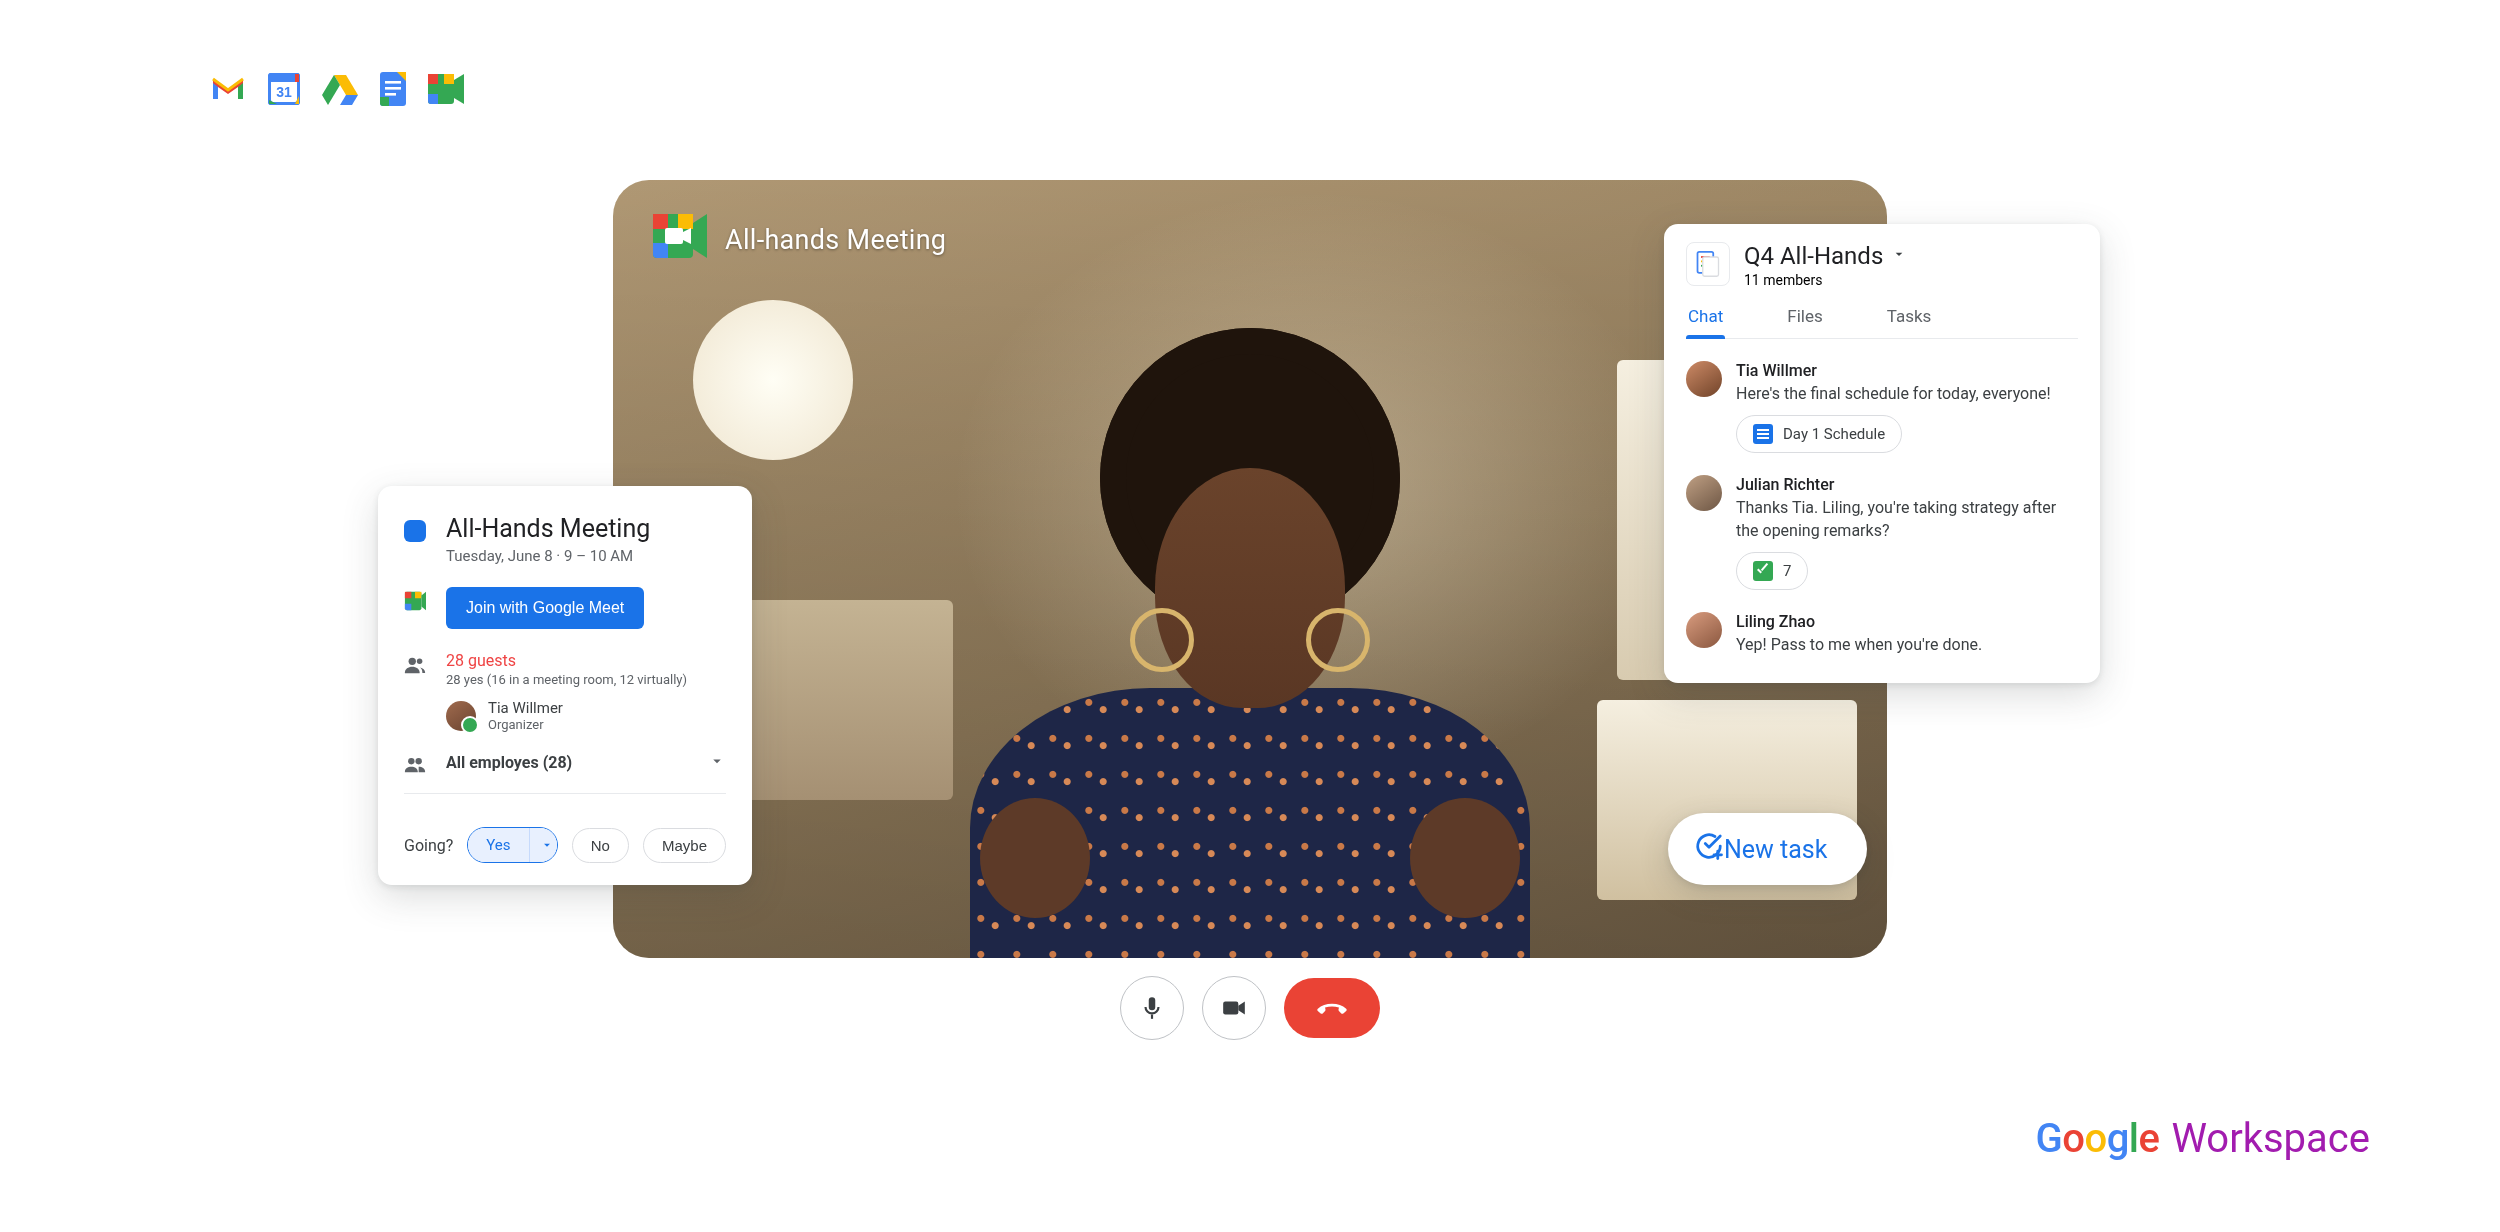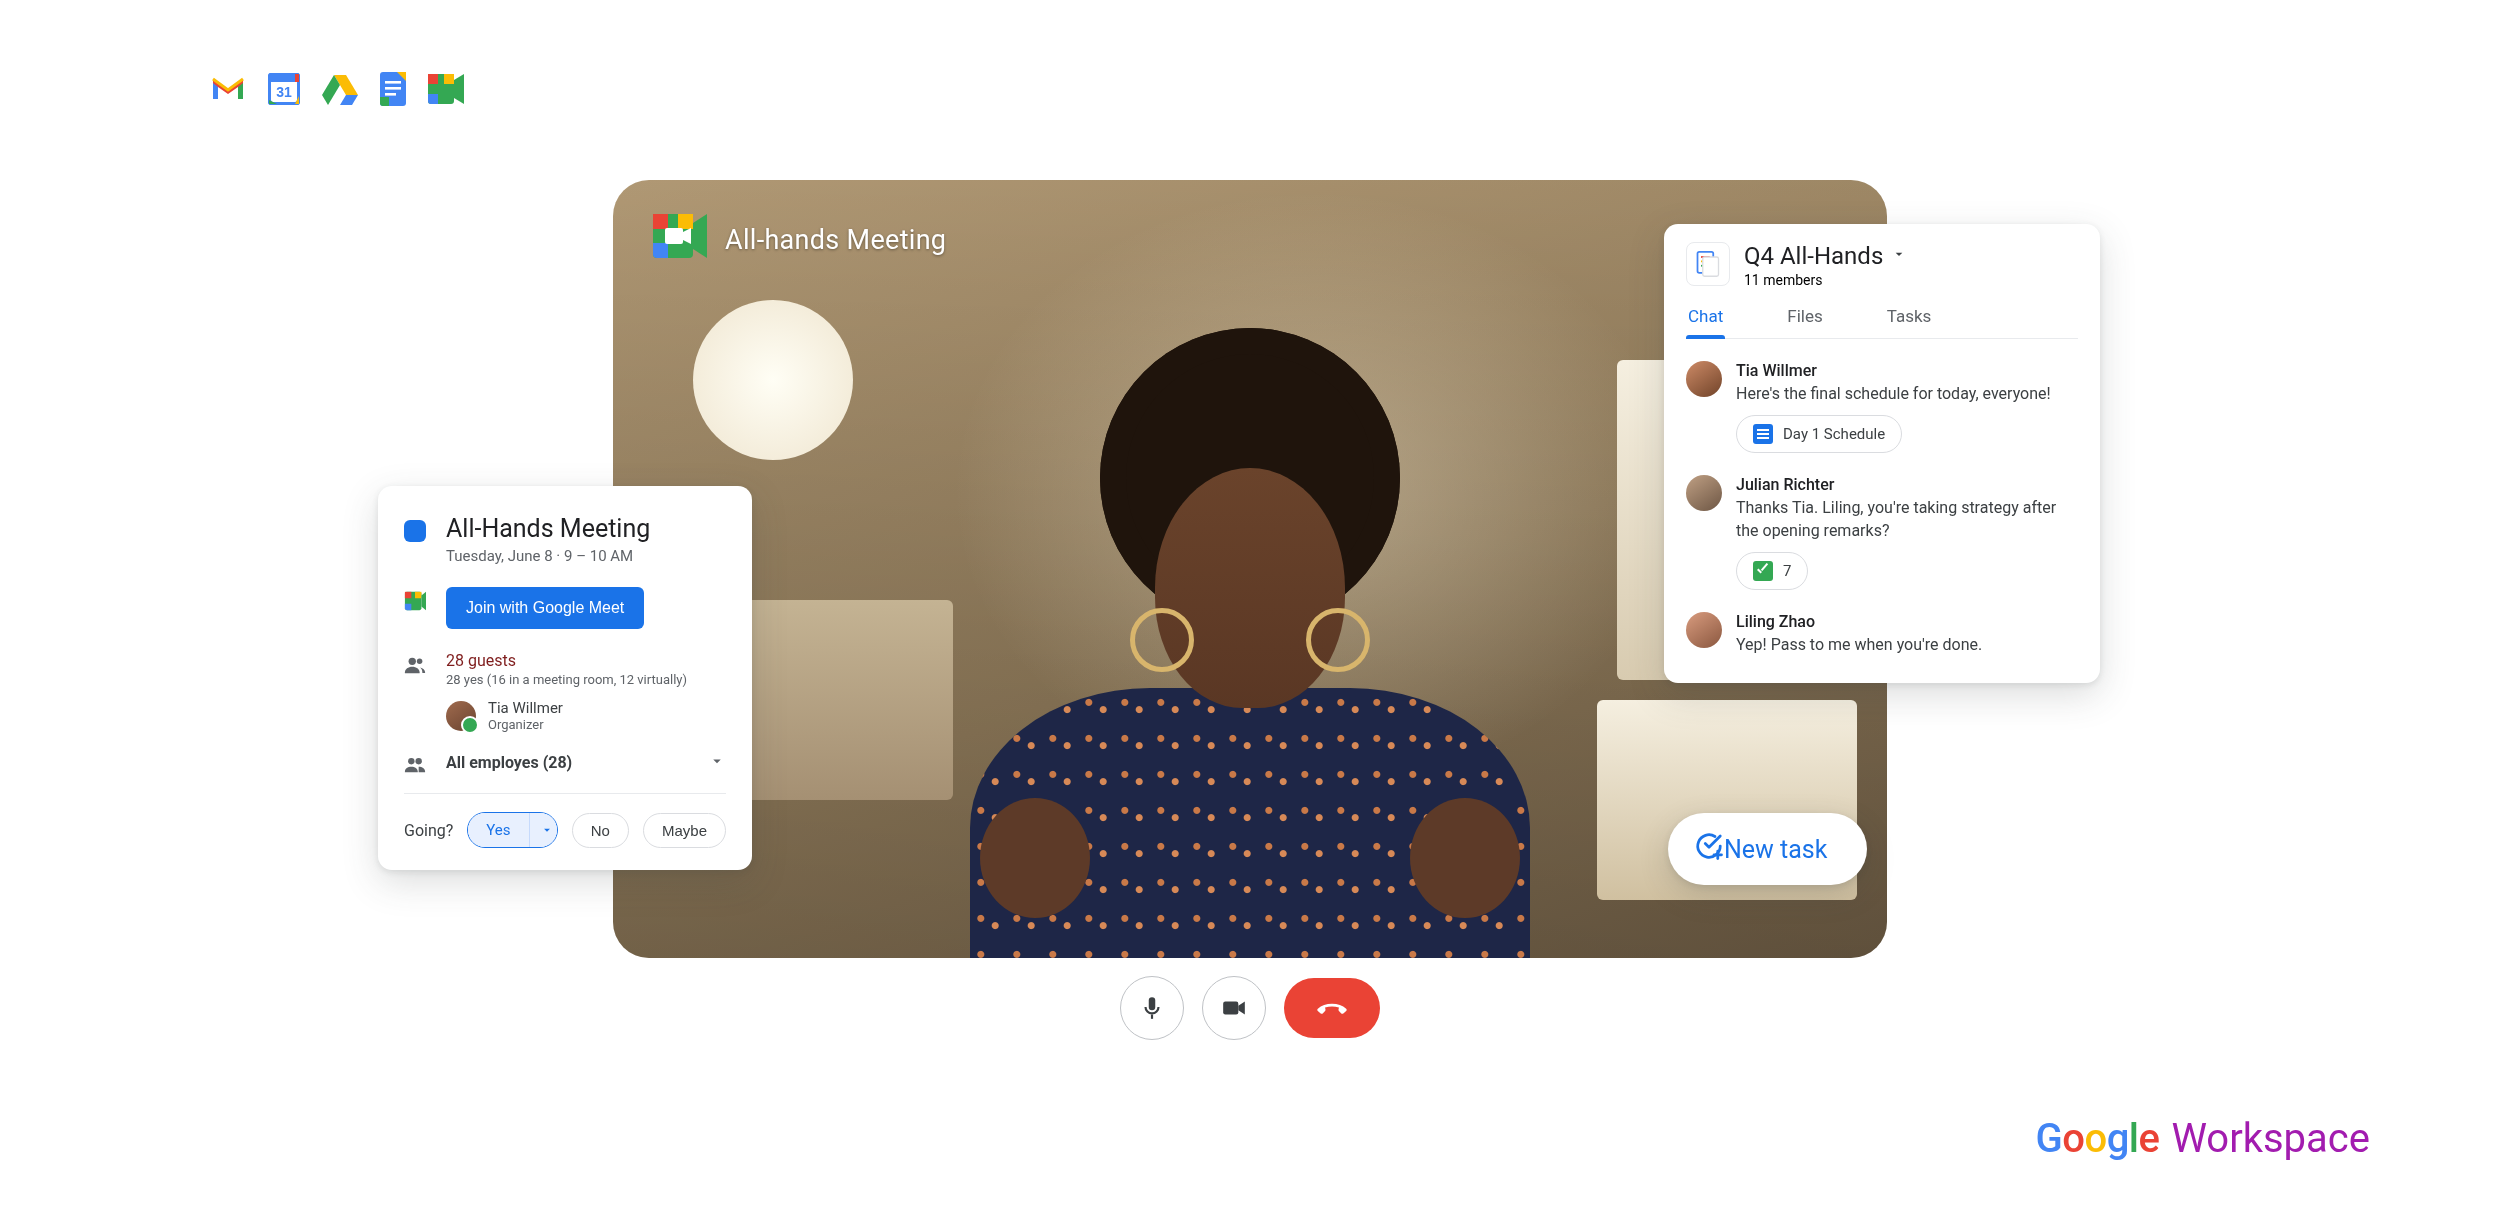--- a/index.html
+++ b/index.html
@@ -92,34 +92,34 @@
   .ec-title{font-size:25px;color:#202124;}
   .ec-sub{font-size:15px;color:#5f6368;margin-top:4px;}
 
   .ec-row{display:flex;gap:20px;align-items:flex-start;margin-top:22px;}
   .ec-icon{width:22px;display:flex;justify-content:center;color:#5f6368;margin-top:3px;}
   .ec-icon svg{width:22px;height:22px;}
   .join-btn{
     background:#1a73e8;color:#fff;font-size:16px;font-weight:500;
     padding:12px 20px;border:none;border-radius:6px;cursor:pointer;
   }
-  .ec-guests-h{font-size:16px;color:#7f1d1d;}
+  .ec-guests-h{font-size:16px;color:#ef4444;}
   .ec-guests-sub{font-size:13px;color:#5f6368;margin-top:2px;}
   .ec-person{display:flex;gap:12px;align-items:center;margin-top:12px;}
   .ec-avatar{position:relative;width:30px;height:30px;border-radius:50%;background:linear-gradient(145deg,#a06b4e,#6a4330);}
   .ec-avatar::after{content:"";position:absolute;right:-3px;bottom:-3px;width:14px;height:14px;border-radius:50%;background:#34a853;border:2px solid #fff;}
   .ec-person-name{font-size:15px;}
   .ec-person-role{font-size:13px;color:#5f6368;}
 
   .ec-group-row{display:flex;gap:20px;align-items:center;margin-top:18px;margin-bottom:18px;}
   .ec-group-label{font-size:16px;flex:1;font-weight:bold;}
   .chevron-down{color:#5f6368;}
 
   .ec-footer{
-    border-top:1px solid #e8eaed;padding-top:18px;
+    border-top:1px solid #e8eaed;padding-top:33px;
     display:flex;align-items:center;gap:14px;
   }
   .ec-footer-label{font-size:16px;color:#3c4043;margin-right:auto;}
   .rsvp-yes{
     display:flex;align-items:stretch;border:1px solid #1a73e8;border-radius:22px;overflow:hidden;
   }
   .rsvp-yes span{padding:8px 18px;font-size:15px;color:#1a73e8;background:#e8f0fe;}
   .rsvp-yes .arrow{padding:8px 10px;border-left:1px solid #c6dafc;display:flex;align-items:center;}
   .rsvp-pill{
     border:1px solid #dadce0;border-radius:22px;padding:8px 18px;font-size:15px;color:#3c4043;background:#fff;cursor:pointer;

